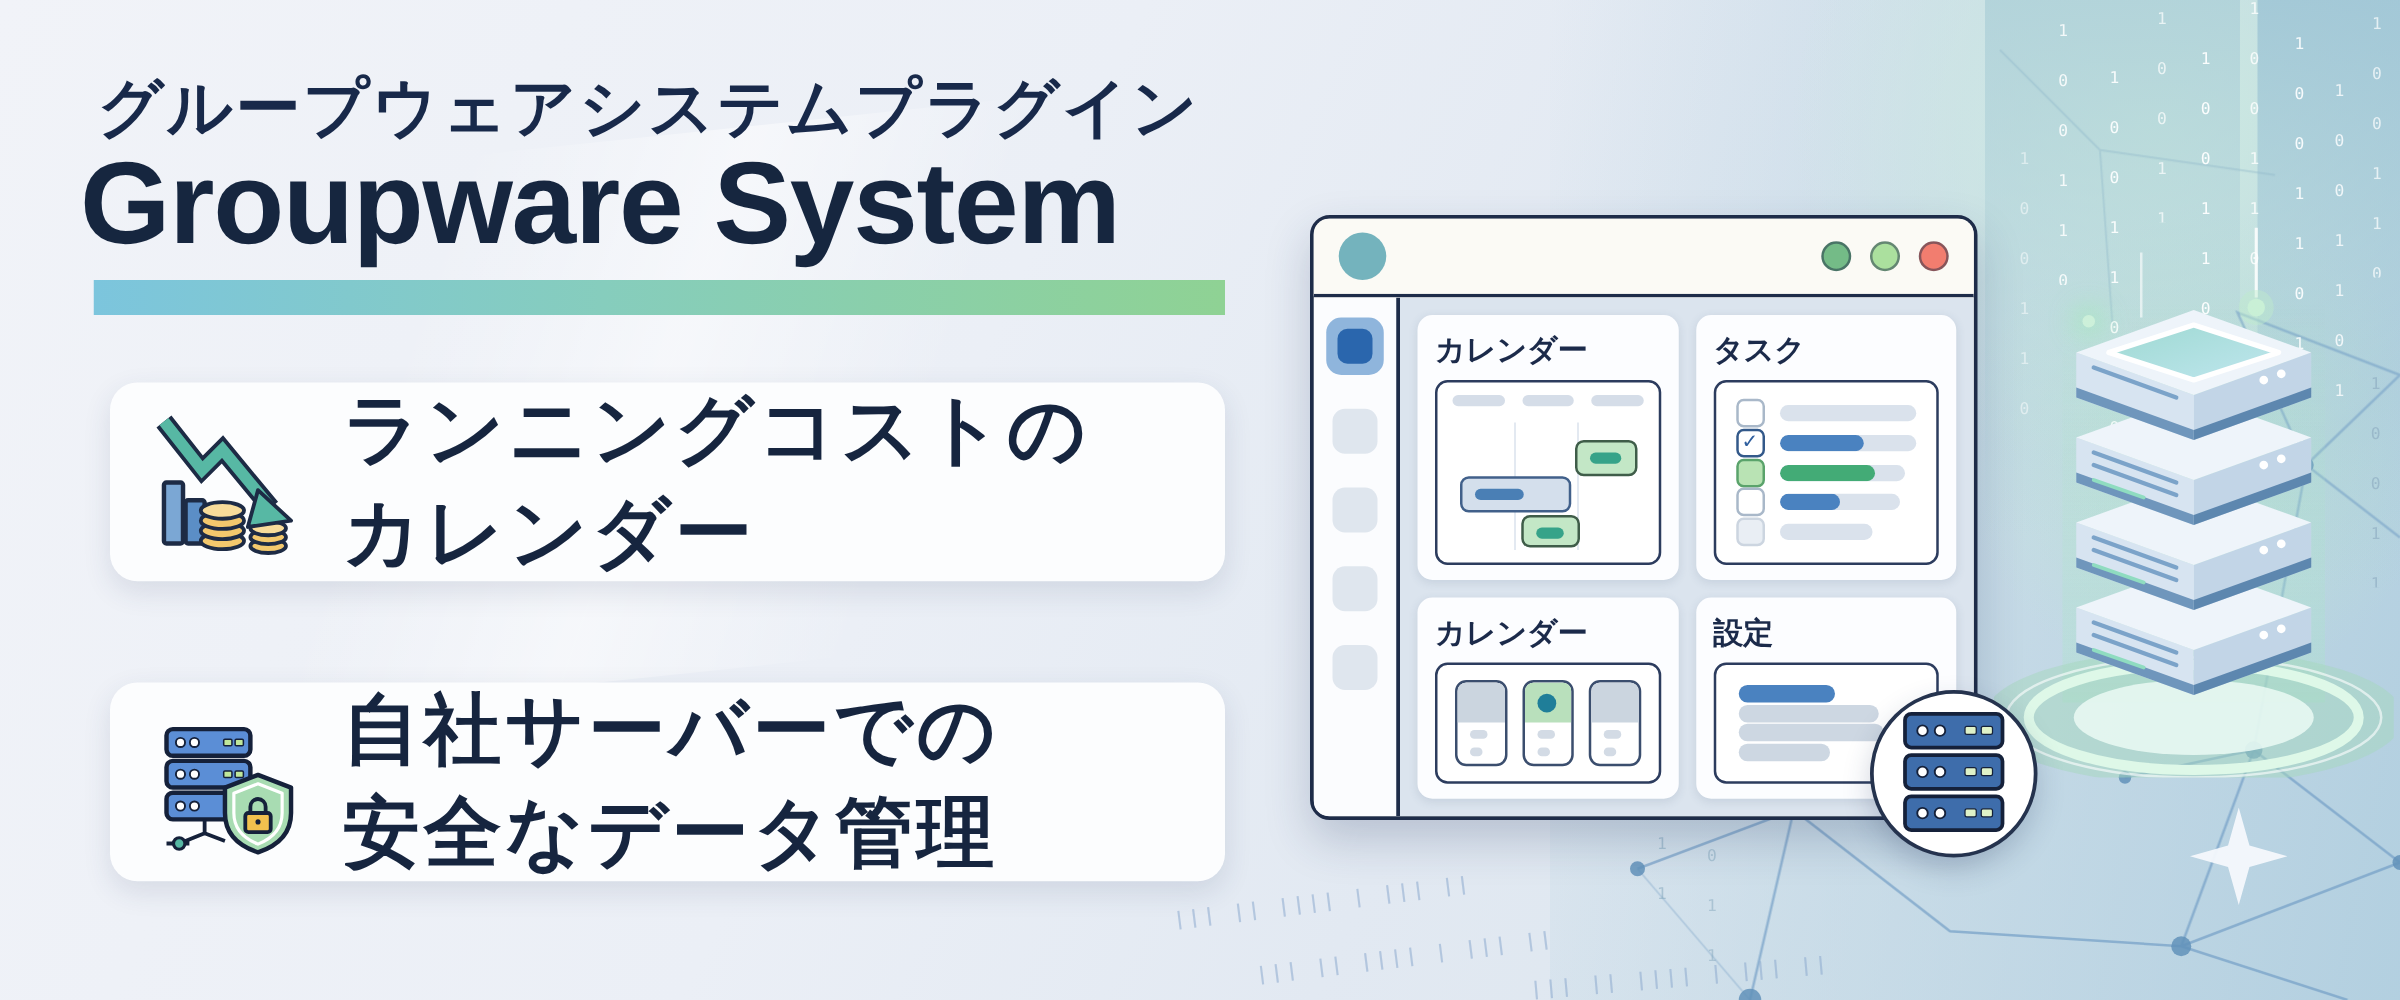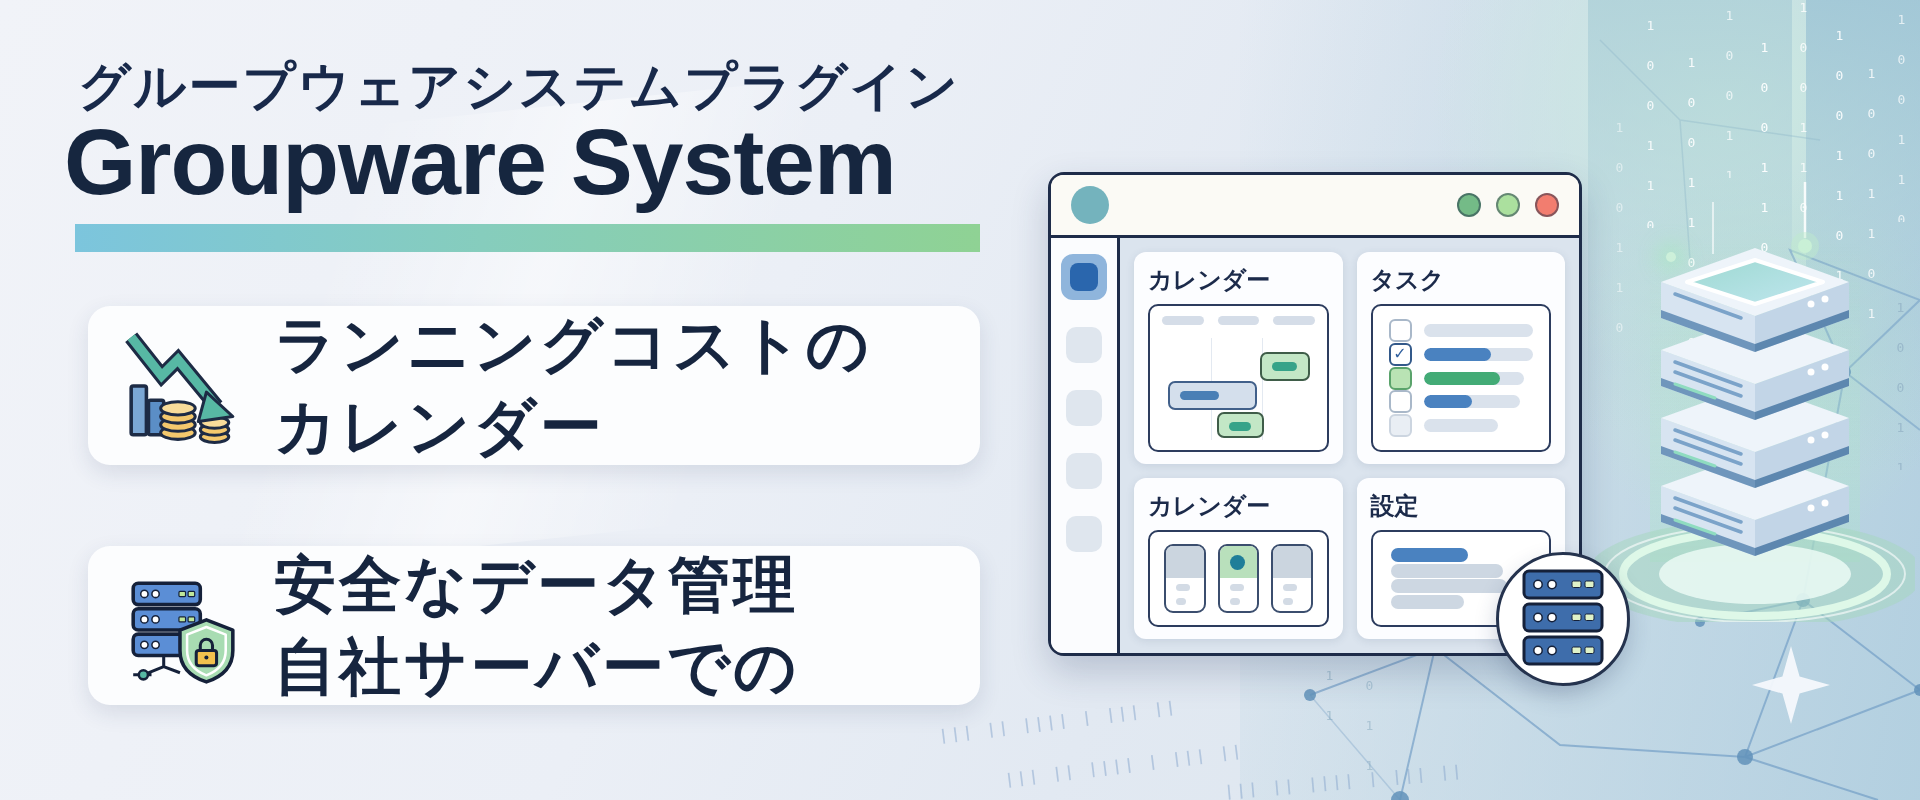--- a/index.html
+++ b/index.html
@@ -291,22 +291,22 @@
         <path d="M42,89 V100 M42,100 L22,108 M12,108 H30 M42,100 L58,106" fill="none" stroke="#15213a" stroke-width="3"></path>
         <circle cx="22" cy="108" r="4.5" fill="#57b8a4" stroke="#15213a" stroke-width="2.5"></circle>
         <path d="M84,54 L110,64 V84 C110,101 99,110 84,115 C69,110 58,101 58,84 V64 Z" fill="#a8dcb2" stroke="#15213a" stroke-width="3.5" stroke-linejoin="round"></path>
         <path d="M84,61 L103,68.5 V84 C103,97 94,104.5 84,108.5 C74,104.5 65,97 65,84 V68.5 Z" fill="none" stroke="#ffffff" stroke-width="2.5" stroke-linejoin="round"></path>
         <path d="M78,84 v-5 a6,6 0 0 1 12,0 v5" fill="none" stroke="#15213a" stroke-width="3"></path>
         <rect x="74" y="84" width="20" height="15" rx="2.5" fill="#f2c14e" stroke="#15213a" stroke-width="3"></rect>
         <circle cx="84" cy="91" r="2" fill="#15213a"></circle>
       </svg>
     </div>
     <div class="feature-text">
+      <div>自社サーバーでの</div>
       <div>安全なデータ管理</div>
-      <div>自社サーバーでの</div>
     </div>
   </div>
 
   <div class="window">
     <div class="titlebar">
       <div class="app-dot" style="background: rgb(116, 179, 189);"></div>
       <div class="lights">
           <span class="light" style="background: rgb(116, 187, 135);"></span>
           <span class="light" style="background: rgb(171, 224, 158);"></span>
           <span class="light" style="background: rgb(242, 125, 111);"></span>

